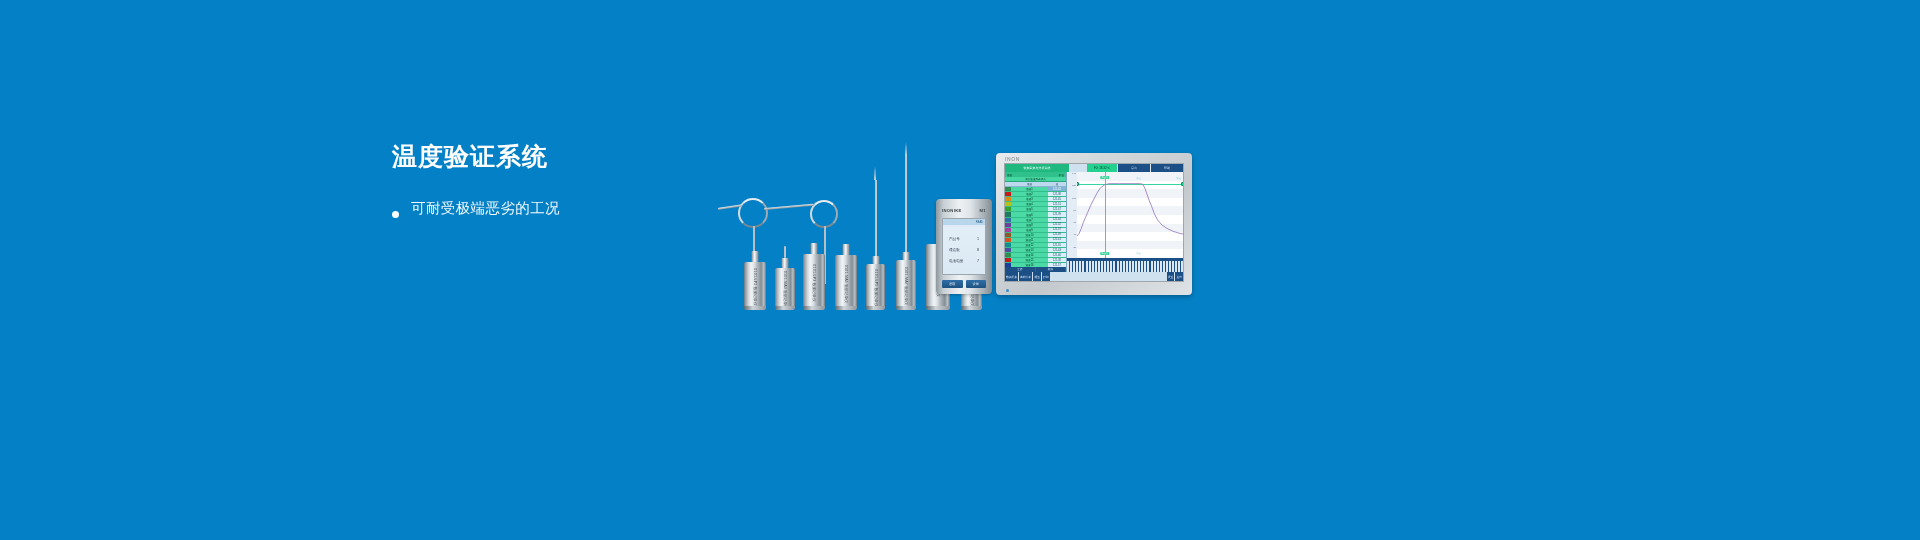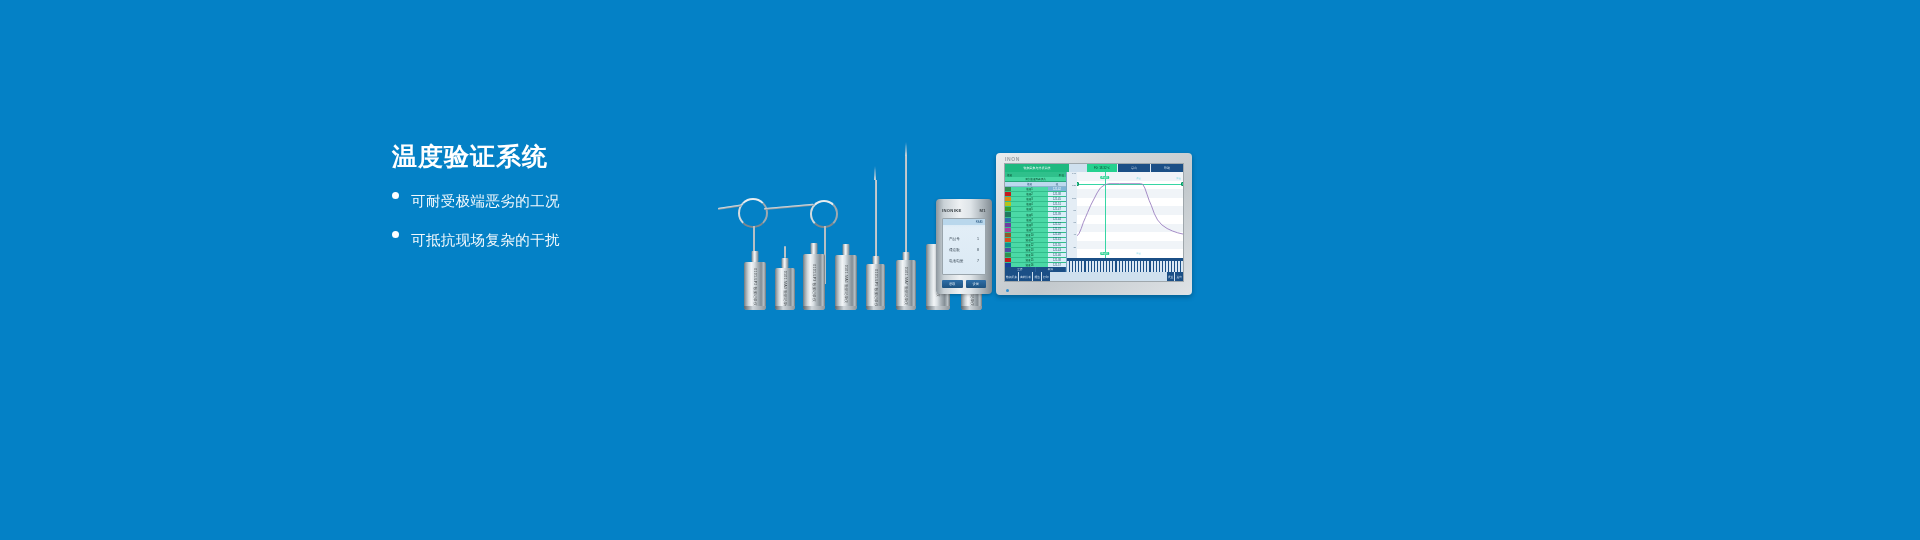--- a/index.html
+++ b/index.html
@@ -33,21 +33,21 @@
     margin-top:17px;
     font-size:14.5px;
     color:#eaf4fb;
     letter-spacing:.4px;
     white-space:nowrap;
     font-weight:normal;
   }
   .bullets { margin-top:21px; }
   .bullet {
     display:flex;
-    align-items:flex-start;
+    align-items:flex-end;
     height:26px;
     margin-bottom:13px;
   }
   .bullet-dot {
     width:7px; height:7px;
     border-radius:50%;
     background:#ffffff;
     flex:0 0 auto;
     margin-right:12px;
   }
@@ -358,24 +358,20 @@
 <body>
 
 <div class="banner">
 
   <div class="copy">
     <div class="headline">温度验证系统</div>
     <div class="bullets">
       <div class="bullet">
         <span class="bullet-dot"></span>
         <span class="bullet-text">可耐受极端恶劣的工况</span>
-      </div>
-      <div class="bullet">
-        <span class="bullet-dot"></span>
-        <span class="bullet-text">可抵抗现场复杂的干扰</span>
       </div>
     </div>
   </div>
 
   <div class="products">
 
     <div class="coil" style="left:20px; top:70px; width:30px; height:30px;"></div>
     <div class="cable" style="left:0px; top:80px; width:24px; transform:rotate(-9deg);"></div>
     <div class="cable-v" style="left:35px; top:98px; height:62px;"></div>
 

